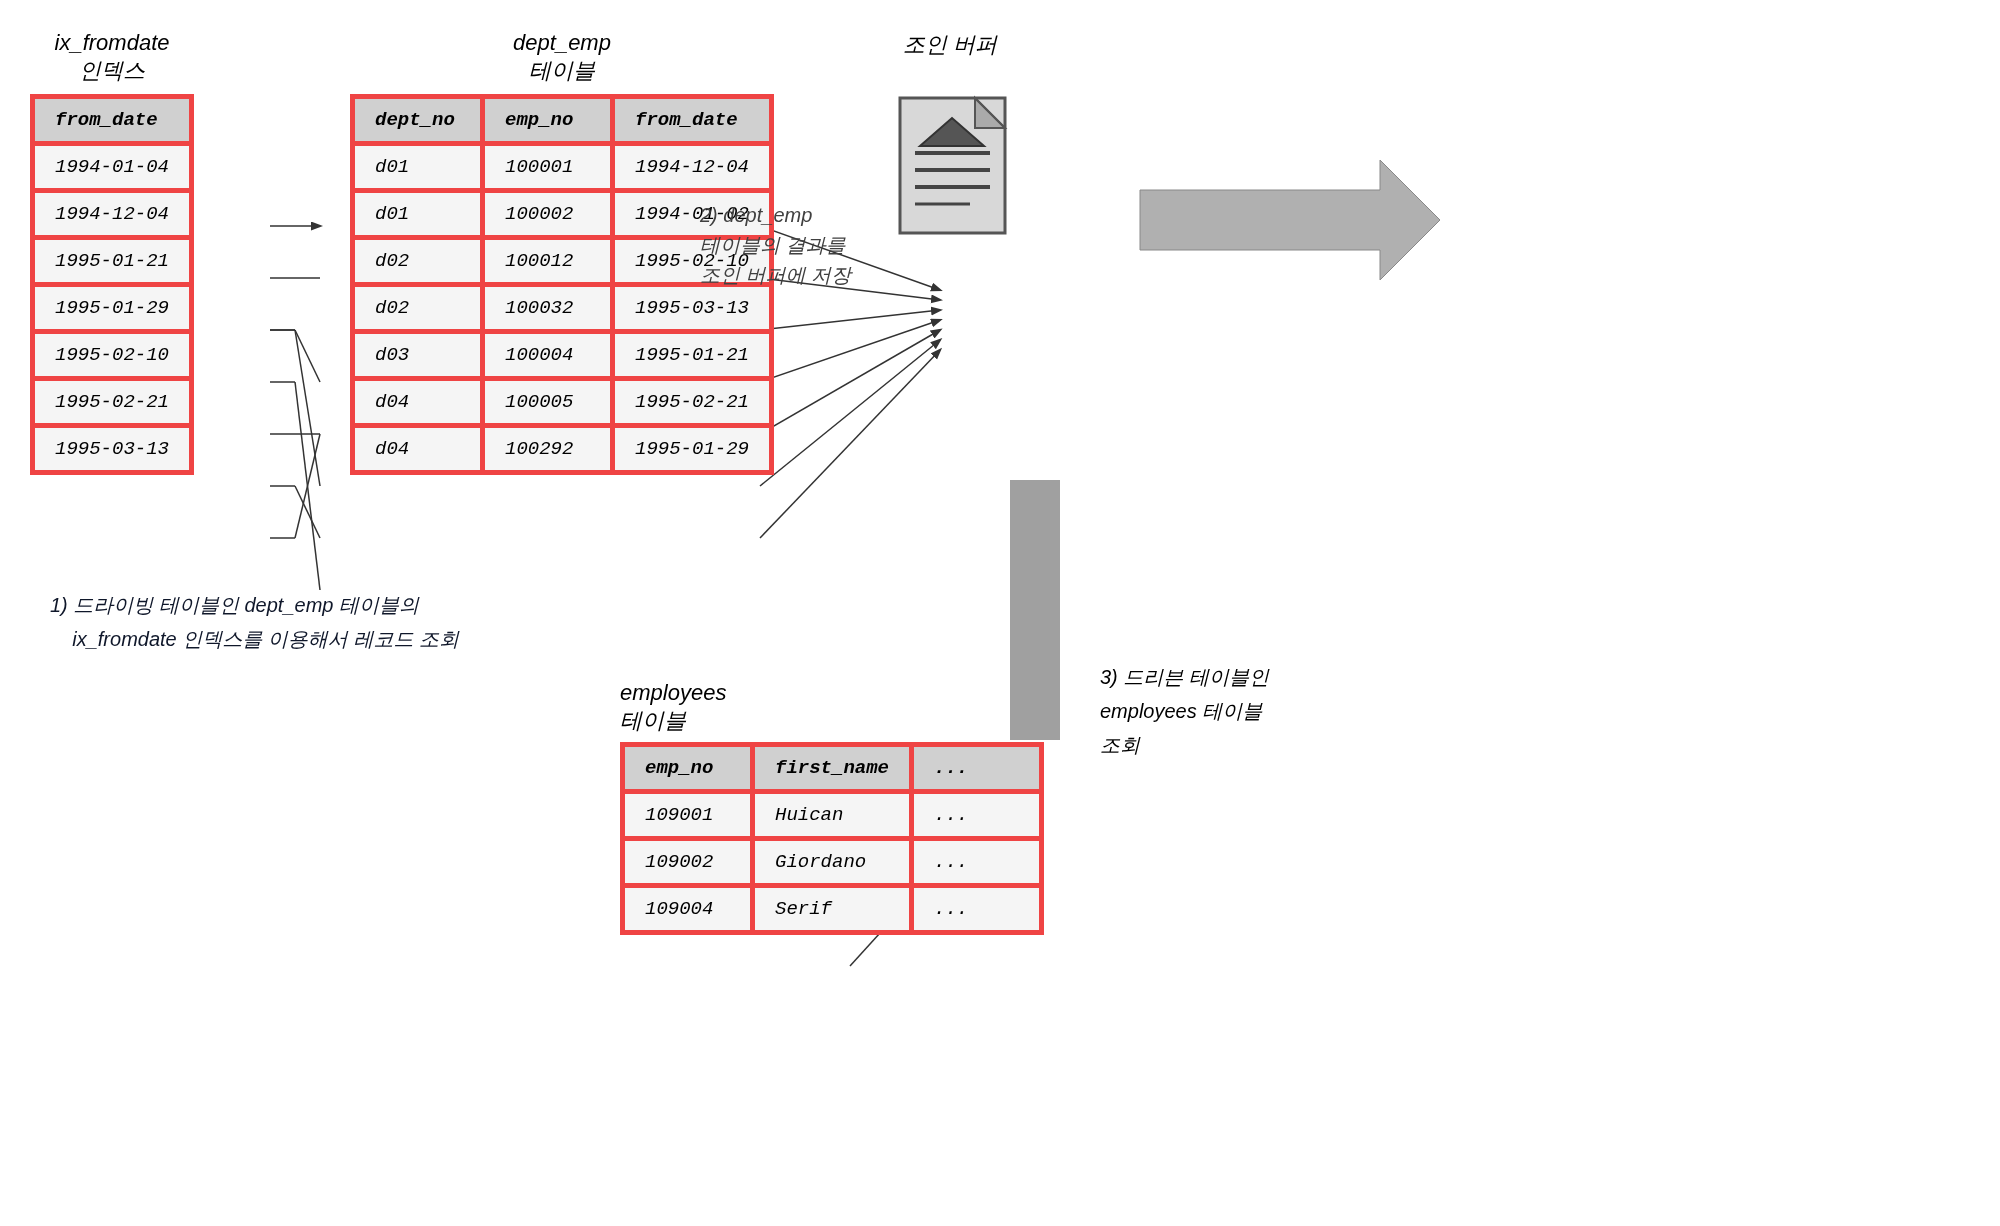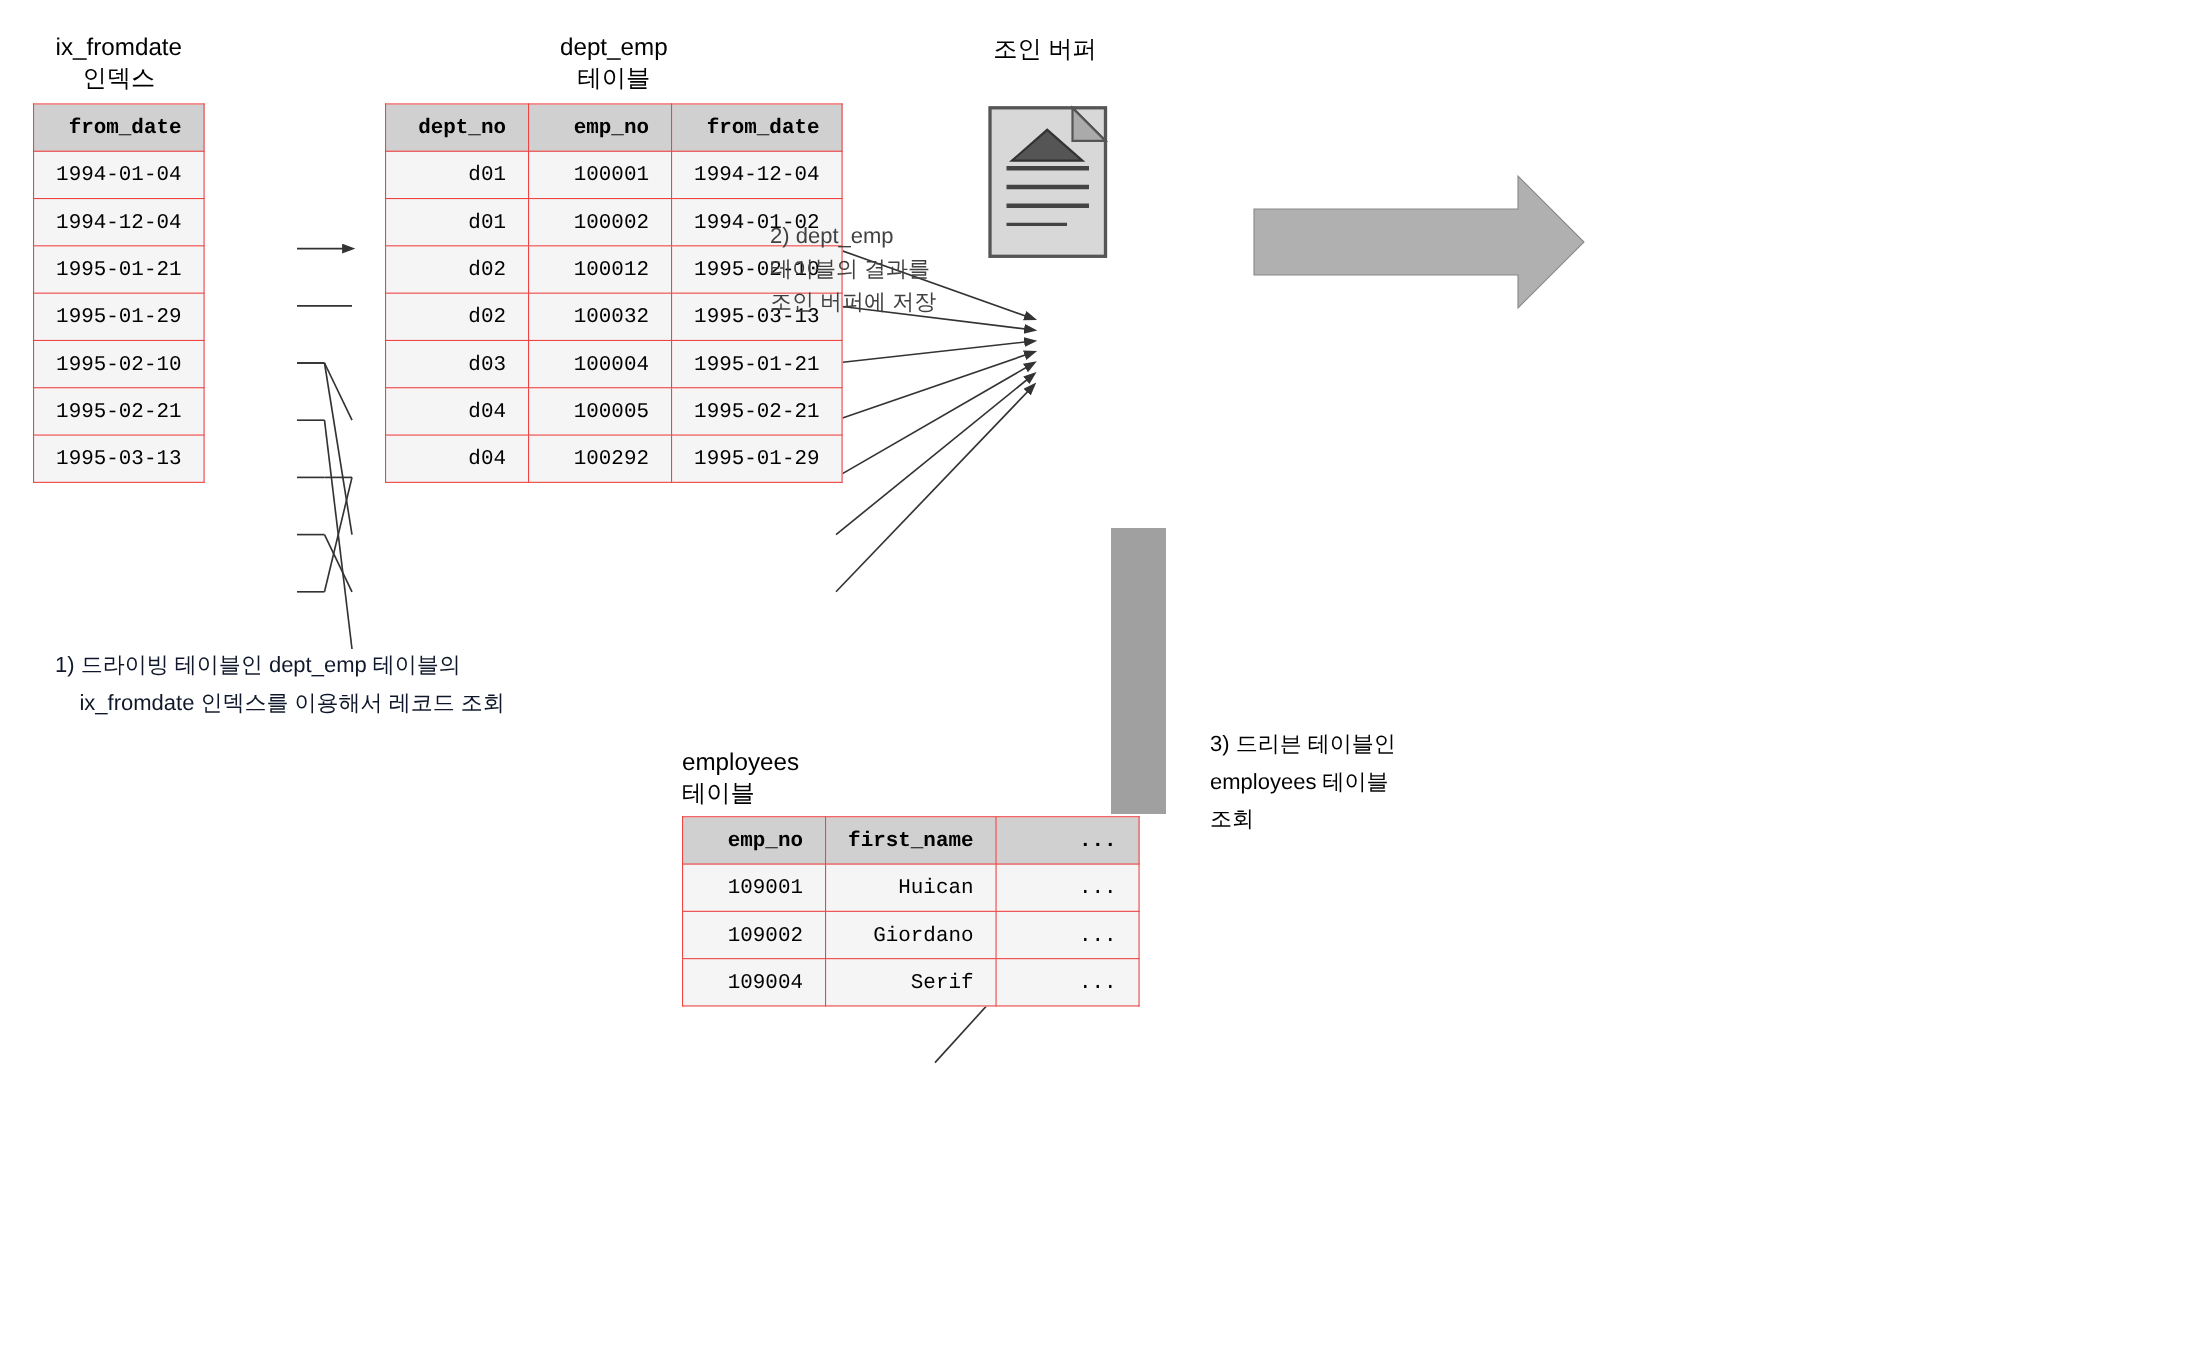--- a/index.html
+++ b/index.html
@@ -10,20 +10,21 @@
       min-height: 1226px;
       position: relative;
       overflow: hidden;
     }
 
     .diagram-container {
       position: relative;
       width: 2000px;
       height: 1226px;
       padding: 40px;
+      font-style: italic;
     }
 
     
     .index-section {
       position: absolute;
       left: 30px;
       top: 30px;
     }
 
     .section-title {
@@ -34,23 +35,23 @@
       margin-bottom: 8px;
       color: #000;
     }
 
     table {
       border-collapse: collapse;
       background: #fff;
     }
 
     table th, table td {
-      border: 1px solid #ef4444;
+      border: 5px solid #ef4444;
       padding: 10px 20px;
-      text-align: right;
+      text-align: left;
       font-family: 'Courier New', monospace;
       font-size: 19px;
       min-width: 130px;
     }
 
     table th {
       background: #d0d0d0;
       font-weight: bold;
     }
 

